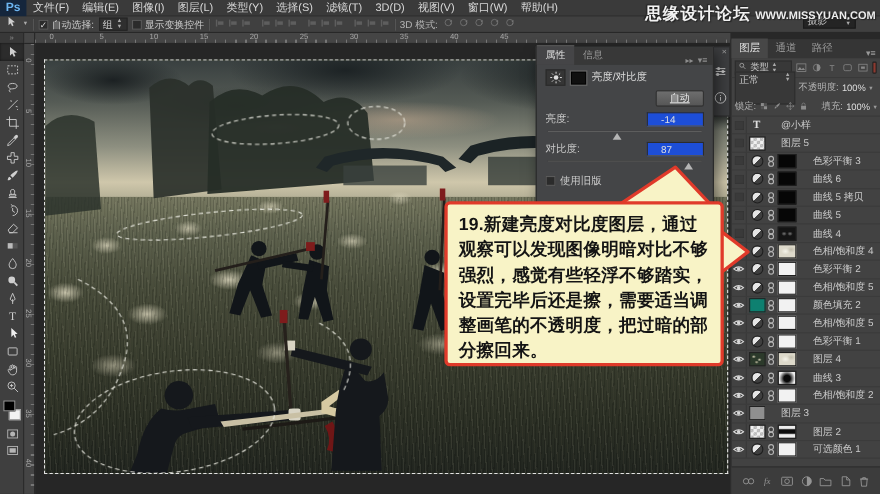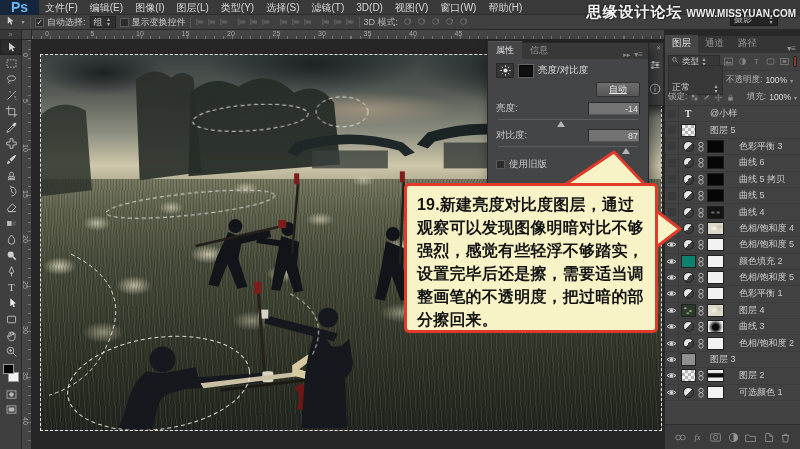--- a/index.html
+++ b/index.html
@@ -3,21 +3,21 @@
 <meta charset="utf-8">
 <style>
 * { margin:0; padding:0; box-sizing:border-box; }
 body { background:#111; font-family:"Liberation Sans","DejaVu Sans",sans-serif; }
 .screen { position:relative; width:800px; height:449px; background:#282828; overflow:hidden;
   font-family:"Liberation Sans","DejaVu Sans",sans-serif; }
 
 
 .menubar { position:absolute; left:0; top:0; width:800px; height:15px; background:#3a3a3a;
   border-bottom:1px solid #2d2d2d; display:flex; align-items:center; z-index:2; }
-.pslogo { width:39px; height:15px; background:#15263c; color:#6db6f2; font-size:14px; font-weight:bold;
+.pslogo { width:24px; height:15px; background:#15263c; color:#6db6f2; font-size:11px; font-weight:bold;
   display:flex; align-items:center; justify-content:center; }
 .mitem { color:#d8d8d8; font-size:10px; padding:0 6px; line-height:15px; white-space:nowrap; cursor:default; }
 .workspace-dd { position:absolute; top:13px; right:22px; width:48px; height:13px; background:#242424;
   border:1px solid #1a1a1a; color:#bdbdbd; font-size:9px; display:flex; align-items:center;
   justify-content:space-between; padding:0 3px; z-index:3; }
 .watermark { position:absolute; top:3px; right:4px; z-index:6; display:flex; align-items:baseline; gap:4px;
   pointer-events:none; }
 .wm-cn { color:#f2f2f2; font-size:15px; font-weight:bold; letter-spacing:1px;
   text-shadow:1px 1px 1px #222,-1px -1px 1px #222; }
 .wm-url { color:#ededed; font-size:10px; font-weight:bold; text-shadow:1px 1px 1px #222; }
@@ -118,22 +118,22 @@
 .sunwell { width:18px; height:15px; background:#353535; border:1px solid #2a2a2a; display:flex;
   align-items:center; justify-content:center; }
 .maskchip { width:14px; height:12px; background:#101010; border:1px solid #000; outline:1px solid #666; }
 .ptitle { color:#dcdcdc; font-size:9.5px; }
 .autorow { height:20px; position:relative; }
 .autobtn { position:absolute; right:8px; top:2px; width:44px; height:15px;
   background:linear-gradient(#6e6e6e,#565656); border:1px solid #323232; border-radius:2px;
   color:#ececec; font-size:9px; display:flex; align-items:center; justify-content:center;text-decoration:underline; }
 .pval { height:17px; display:flex; align-items:center; justify-content:space-between; padding:0 8px; }
 .pval .plabel { color:#c9c9c9; font-size:9.5px; }
-.pval .pbox { width:52px; height:13px; background:#737373; border:1px solid #2c2c2c;
-  border-bottom-color:#555; color:#e0e0e0; font-size:9px; text-align:right; padding:0 1px; line-height:12px; }
+.pval .pbox { width:52px; height:13px; background:#1d4ed8; border:1px solid #2c2c2c;
+  border-bottom-color:#555; color:#e0e0e0; font-size:9px; text-align:left; padding:0 12px; line-height:12px; }
 .slider { position:relative; height:10px; margin:0 10px; }
 .slider .track { position:absolute; left:0; right:0; top:2px; height:1px; background:#232323;
   border-bottom:1px solid #5d5d5d; }
 .slider .thumb { position:absolute; top:4px; width:0; height:0; border-left:4px solid transparent;
   border-right:4px solid transparent; border-bottom:6px solid #b5b5b5; }
 .legacyrow { display:flex; align-items:center; gap:4px; padding:4px 8px; color:#c9c9c9; font-size:9.5px; }
 
 
 .dockstrip { position:absolute; left:646px; top:42px; width:18px; height:64px; background:#3d3e40;
   border:1px solid #2a2a2a; box-shadow:2px 3px 8px rgba(0,0,0,.4); z-index:9; }
@@ -155,21 +155,21 @@
 .ltab-ctrl { margin-left:auto; color:#9a9a9a; font-size:8px; padding-right:4px; }
 .lfilter { height:18px; display:flex; align-items:center; gap:3px; padding:0 3px;
   border-bottom:1px solid #393939; }
 .kind-dd { width:68px; height:13px; background:#383838; border:1px solid #2d2d2d; display:flex;
   align-items:center; gap:2px; padding:0 2px; color:#c9c9c9; font-size:8.5px; }
 .ficon { opacity:.8; display:flex; }
 .ftoggle { margin-left:auto; width:5px; height:11px; background:#8d3a30; border:1px solid #222;
   border-radius:1px; }
 .lblend { height:18px; display:flex; align-items:center; gap:3px; padding:0 3px; }
 .blend-dd { width:55px; height:30px; background:#383838; border:1px solid #2d2d2d; display:flex;
-  align-items:flex-end; justify-content:space-between; padding:0 3px; color:#cbcbcb; font-size:9px; }
+  align-items:flex-start; justify-content:space-between; padding:0 3px; color:#cbcbcb; font-size:9px; }
 .minilbl { color:#b2b2b2; font-size:8.5px; white-space:nowrap; }
 .minival { color:#dedede; font-size:8.5px; }
 .dcar { color:#9a9a9a; font-size:6px; }
 .llock { height:17px; display:flex; align-items:center; gap:3px; padding:0 3px;
   border-bottom:1px solid #383838; }
 .lockicons { display:flex; gap:3px; align-items:center; opacity:.85; }
 .lrows { position:absolute; left:0; top:70px; width:136px; height:354px; overflow:hidden; }
 .lrow { display:flex; align-items:center; height:16.4px; border-bottom:1px solid #3b3b3b; }
 .lrow.sel { background:#55616d; }
 .eyecell { width:14px; height:100%; border-right:1px solid #393939; display:flex; align-items:center;
@@ -853,189 +853,210 @@
           </span>
           <span class="chaincell">
             <svg width="6" height="11" viewBox="0 0 6 11">
               <circle cx="3" cy="3.4" r="2.2" stroke="#b5b5b5" fill="none"></circle>
               <circle cx="3" cy="8" r="2.2" stroke="#b5b5b5" fill="none"></circle>
             </svg>
           </span>
           <span class="maskcell">
             <span class="maskth mask-white"></span>
           </span>
-          <span class="lname">色相/饱和度 5</span>
+          <span class="lname">色彩平衡 2</span>
         </div>
         <div class="lrow">
           <span class="eyecell">
             <svg width="11" height="9" viewBox="0 0 11 9">
               <path d="M1 4.5 Q5.5 .8 10 4.5 Q5.5 8.2 1 4.5Z" stroke="#d8d8d8" fill="none"></path>
               <circle cx="5.5" cy="4.5" r="1.6" fill="#d8d8d8"></circle>
             </svg>
           </span>
           <span class="thcell">
-            <span class="th-sq th-teal"></span>
+            <span class="adj-ic"></span>
           </span>
           <span class="chaincell">
             <svg width="6" height="11" viewBox="0 0 6 11">
               <circle cx="3" cy="3.4" r="2.2" stroke="#b5b5b5" fill="none"></circle>
               <circle cx="3" cy="8" r="2.2" stroke="#b5b5b5" fill="none"></circle>
             </svg>
           </span>
           <span class="maskcell">
             <span class="maskth mask-white"></span>
           </span>
-          <span class="lname">颜色填充 2</span>
+          <span class="lname">色相/饱和度 5</span>
         </div>
         <div class="lrow">
           <span class="eyecell">
             <svg width="11" height="9" viewBox="0 0 11 9">
               <path d="M1 4.5 Q5.5 .8 10 4.5 Q5.5 8.2 1 4.5Z" stroke="#d8d8d8" fill="none"></path>
               <circle cx="5.5" cy="4.5" r="1.6" fill="#d8d8d8"></circle>
             </svg>
           </span>
           <span class="thcell">
-            <span class="adj-ic"></span>
+            <span class="th-sq th-teal"></span>
           </span>
           <span class="chaincell">
             <svg width="6" height="11" viewBox="0 0 6 11">
               <circle cx="3" cy="3.4" r="2.2" stroke="#b5b5b5" fill="none"></circle>
               <circle cx="3" cy="8" r="2.2" stroke="#b5b5b5" fill="none"></circle>
             </svg>
           </span>
           <span class="maskcell">
             <span class="maskth mask-white"></span>
           </span>
-          <span class="lname">色相/饱和度 5</span>
+          <span class="lname">颜色填充 2</span>
         </div>
         <div class="lrow">
           <span class="eyecell">
             <svg width="11" height="9" viewBox="0 0 11 9">
               <path d="M1 4.5 Q5.5 .8 10 4.5 Q5.5 8.2 1 4.5Z" stroke="#d8d8d8" fill="none"></path>
               <circle cx="5.5" cy="4.5" r="1.6" fill="#d8d8d8"></circle>
             </svg>
           </span>
           <span class="thcell">
             <span class="adj-ic"></span>
           </span>
           <span class="chaincell">
             <svg width="6" height="11" viewBox="0 0 6 11">
               <circle cx="3" cy="3.4" r="2.2" stroke="#b5b5b5" fill="none"></circle>
               <circle cx="3" cy="8" r="2.2" stroke="#b5b5b5" fill="none"></circle>
             </svg>
           </span>
           <span class="maskcell">
             <span class="maskth mask-white"></span>
           </span>
-          <span class="lname">色彩平衡 1</span>
+          <span class="lname">色相/饱和度 5</span>
         </div>
         <div class="lrow">
           <span class="eyecell">
             <svg width="11" height="9" viewBox="0 0 11 9">
               <path d="M1 4.5 Q5.5 .8 10 4.5 Q5.5 8.2 1 4.5Z" stroke="#d8d8d8" fill="none"></path>
               <circle cx="5.5" cy="4.5" r="1.6" fill="#d8d8d8"></circle>
             </svg>
           </span>
           <span class="thcell">
-            <span class="th-sq th-photo"></span>
-          </span>
-          <span class="chaincell">
-            <svg width="6" height="11" viewBox="0 0 6 11">
-              <circle cx="3" cy="3.4" r="2.2" stroke="#b5b5b5" fill="none"></circle>
-              <circle cx="3" cy="8" r="2.2" stroke="#b5b5b5" fill="none"></circle>
-            </svg>
-          </span>
-          <span class="maskcell">
-            <span class="maskth mask-lighttex"></span>
-          </span>
-          <span class="lname">图层 4</span>
+            <span class="adj-ic"></span>
+          </span>
+          <span class="chaincell">
+            <svg width="6" height="11" viewBox="0 0 6 11">
+              <circle cx="3" cy="3.4" r="2.2" stroke="#b5b5b5" fill="none"></circle>
+              <circle cx="3" cy="8" r="2.2" stroke="#b5b5b5" fill="none"></circle>
+            </svg>
+          </span>
+          <span class="maskcell">
+            <span class="maskth mask-white"></span>
+          </span>
+          <span class="lname">色彩平衡 1</span>
         </div>
         <div class="lrow">
           <span class="eyecell">
             <svg width="11" height="9" viewBox="0 0 11 9">
               <path d="M1 4.5 Q5.5 .8 10 4.5 Q5.5 8.2 1 4.5Z" stroke="#d8d8d8" fill="none"></path>
               <circle cx="5.5" cy="4.5" r="1.6" fill="#d8d8d8"></circle>
             </svg>
           </span>
           <span class="thcell">
-            <span class="adj-ic"></span>
-          </span>
-          <span class="chaincell">
-            <svg width="6" height="11" viewBox="0 0 6 11">
-              <circle cx="3" cy="3.4" r="2.2" stroke="#b5b5b5" fill="none"></circle>
-              <circle cx="3" cy="8" r="2.2" stroke="#b5b5b5" fill="none"></circle>
-            </svg>
-          </span>
-          <span class="maskcell">
-            <span class="maskth mask-blob"></span>
-          </span>
-          <span class="lname">曲线 3</span>
+            <span class="th-sq th-photo"></span>
+          </span>
+          <span class="chaincell">
+            <svg width="6" height="11" viewBox="0 0 6 11">
+              <circle cx="3" cy="3.4" r="2.2" stroke="#b5b5b5" fill="none"></circle>
+              <circle cx="3" cy="8" r="2.2" stroke="#b5b5b5" fill="none"></circle>
+            </svg>
+          </span>
+          <span class="maskcell">
+            <span class="maskth mask-lighttex"></span>
+          </span>
+          <span class="lname">图层 4</span>
         </div>
         <div class="lrow">
           <span class="eyecell">
             <svg width="11" height="9" viewBox="0 0 11 9">
               <path d="M1 4.5 Q5.5 .8 10 4.5 Q5.5 8.2 1 4.5Z" stroke="#d8d8d8" fill="none"></path>
               <circle cx="5.5" cy="4.5" r="1.6" fill="#d8d8d8"></circle>
             </svg>
           </span>
           <span class="thcell">
             <span class="adj-ic"></span>
           </span>
           <span class="chaincell">
             <svg width="6" height="11" viewBox="0 0 6 11">
               <circle cx="3" cy="3.4" r="2.2" stroke="#b5b5b5" fill="none"></circle>
               <circle cx="3" cy="8" r="2.2" stroke="#b5b5b5" fill="none"></circle>
             </svg>
           </span>
           <span class="maskcell">
-            <span class="maskth mask-white"></span>
-          </span>
-          <span class="lname">色相/饱和度 2</span>
+            <span class="maskth mask-blob"></span>
+          </span>
+          <span class="lname">曲线 3</span>
         </div>
         <div class="lrow">
           <span class="eyecell">
             <svg width="11" height="9" viewBox="0 0 11 9">
               <path d="M1 4.5 Q5.5 .8 10 4.5 Q5.5 8.2 1 4.5Z" stroke="#d8d8d8" fill="none"></path>
               <circle cx="5.5" cy="4.5" r="1.6" fill="#d8d8d8"></circle>
             </svg>
           </span>
           <span class="thcell">
-            <span class="th-sq th-gray"></span>
-          </span>
-          <span class="lname">图层 3</span>
+            <span class="adj-ic"></span>
+          </span>
+          <span class="chaincell">
+            <svg width="6" height="11" viewBox="0 0 6 11">
+              <circle cx="3" cy="3.4" r="2.2" stroke="#b5b5b5" fill="none"></circle>
+              <circle cx="3" cy="8" r="2.2" stroke="#b5b5b5" fill="none"></circle>
+            </svg>
+          </span>
+          <span class="maskcell">
+            <span class="maskth mask-white"></span>
+          </span>
+          <span class="lname">色相/饱和度 2</span>
         </div>
         <div class="lrow">
           <span class="eyecell">
             <svg width="11" height="9" viewBox="0 0 11 9">
               <path d="M1 4.5 Q5.5 .8 10 4.5 Q5.5 8.2 1 4.5Z" stroke="#d8d8d8" fill="none"></path>
               <circle cx="5.5" cy="4.5" r="1.6" fill="#d8d8d8"></circle>
             </svg>
           </span>
           <span class="thcell">
-            <span class="th-sq th-checker"></span>
-          </span>
-          <span class="chaincell">
-            <svg width="6" height="11" viewBox="0 0 6 11">
-              <circle cx="3" cy="3.4" r="2.2" stroke="#b5b5b5" fill="none"></circle>
-              <circle cx="3" cy="8" r="2.2" stroke="#b5b5b5" fill="none"></circle>
-            </svg>
-          </span>
-          <span class="maskcell">
-            <span class="maskth mask-band"></span>
-          </span>
-          <span class="lname">图层 2</span>
+            <span class="th-sq th-gray"></span>
+          </span>
+          <span class="lname">图层 3</span>
         </div>
         <div class="lrow">
           <span class="eyecell">
             <svg width="11" height="9" viewBox="0 0 11 9">
               <path d="M1 4.5 Q5.5 .8 10 4.5 Q5.5 8.2 1 4.5Z" stroke="#d8d8d8" fill="none"></path>
               <circle cx="5.5" cy="4.5" r="1.6" fill="#d8d8d8"></circle>
             </svg>
           </span>
           <span class="thcell">
+            <span class="th-sq th-checker"></span>
+          </span>
+          <span class="chaincell">
+            <svg width="6" height="11" viewBox="0 0 6 11">
+              <circle cx="3" cy="3.4" r="2.2" stroke="#b5b5b5" fill="none"></circle>
+              <circle cx="3" cy="8" r="2.2" stroke="#b5b5b5" fill="none"></circle>
+            </svg>
+          </span>
+          <span class="maskcell">
+            <span class="maskth mask-band"></span>
+          </span>
+          <span class="lname">图层 2</span>
+        </div>
+        <div class="lrow">
+          <span class="eyecell">
+            <svg width="11" height="9" viewBox="0 0 11 9">
+              <path d="M1 4.5 Q5.5 .8 10 4.5 Q5.5 8.2 1 4.5Z" stroke="#d8d8d8" fill="none"></path>
+              <circle cx="5.5" cy="4.5" r="1.6" fill="#d8d8d8"></circle>
+            </svg>
+          </span>
+          <span class="thcell">
             <span class="adj-ic"></span>
           </span>
           <span class="chaincell">
             <svg width="6" height="11" viewBox="0 0 6 11">
               <circle cx="3" cy="3.4" r="2.2" stroke="#b5b5b5" fill="none"></circle>
               <circle cx="3" cy="8" r="2.2" stroke="#b5b5b5" fill="none"></circle>
             </svg>
           </span>
           <span class="maskcell">
             <span class="maskth mask-white"></span>

